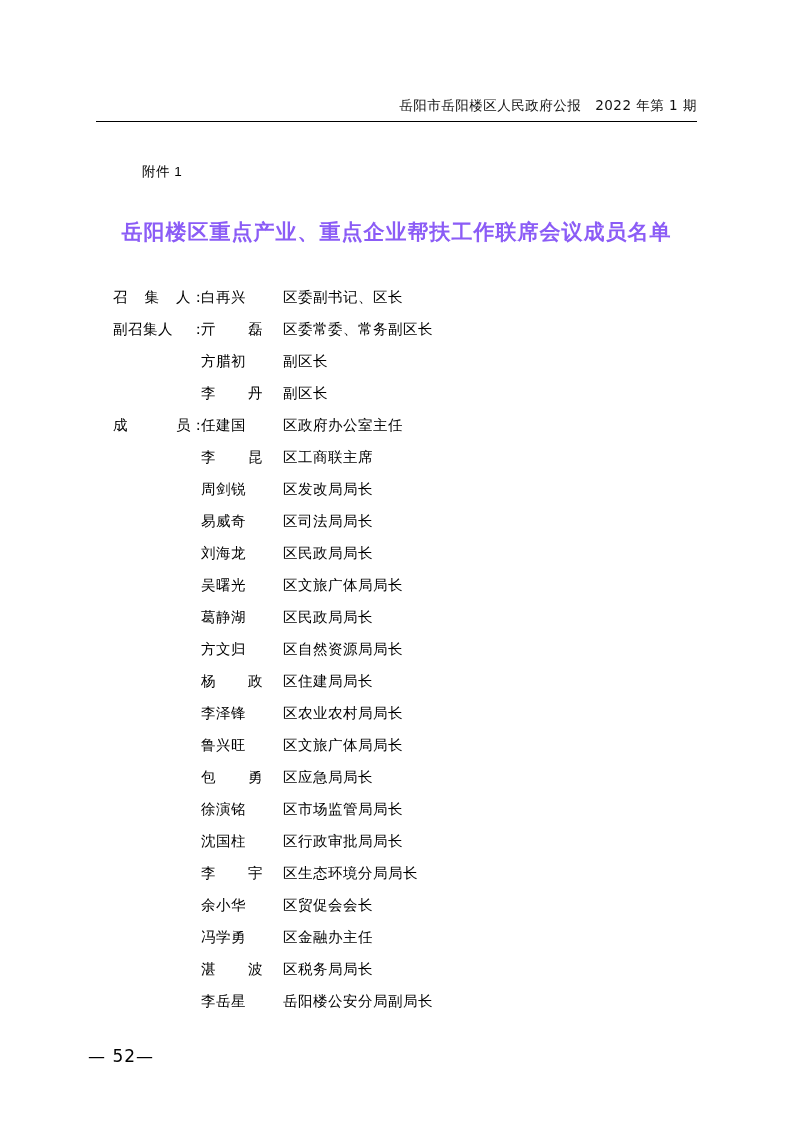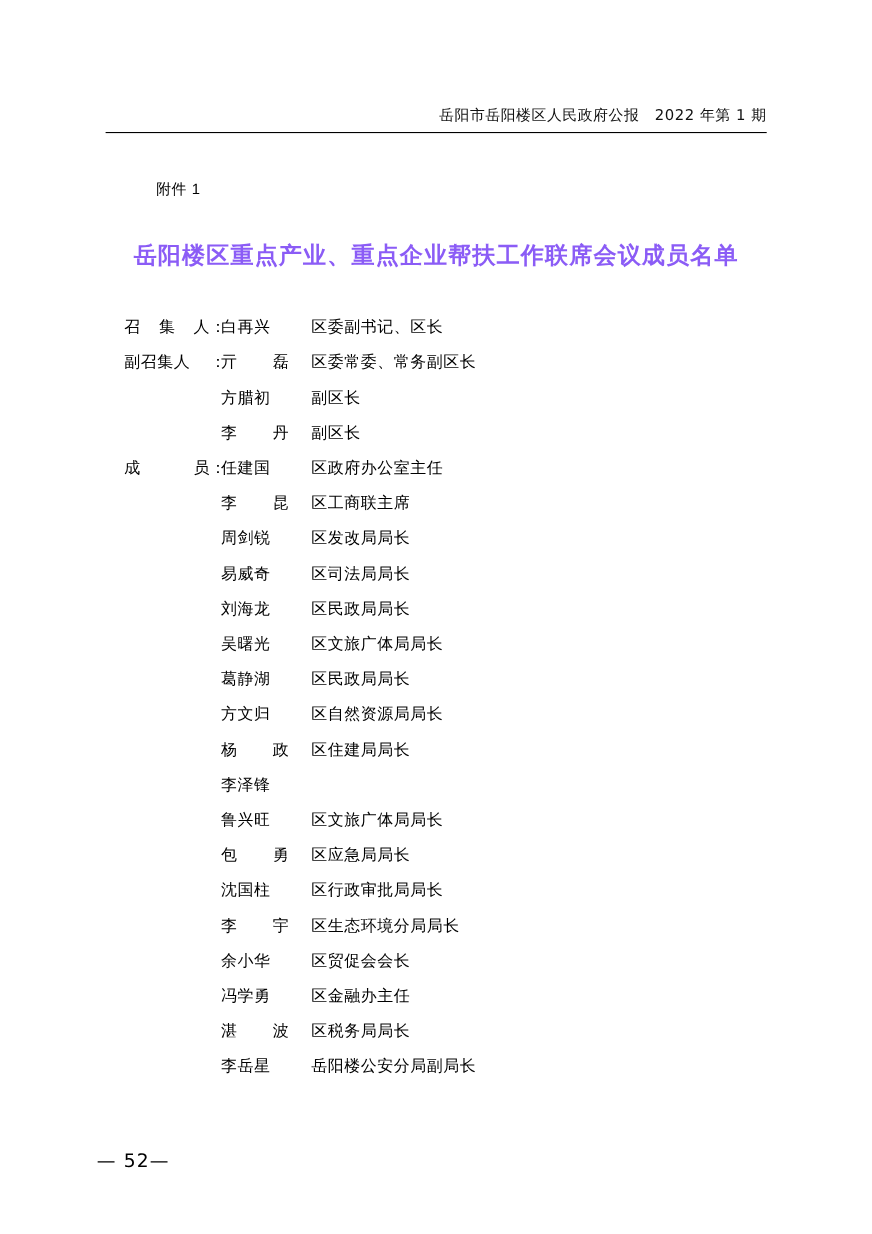--- a/index.html
+++ b/index.html
@@ -233,39 +233,46 @@
         <div class="name spread">
           <span>杨</span>
           <span>政</span>
         </div>
         <div class="title-cell">区住建局局长</div>
       </div>
       <div class="row indented">
         <div class="role"></div>
         <div class="role-colon"></div>
         <div class="name">李泽锋</div>
+        <div class="title-cell">区农业农村局局长</div>
       </div>
       <div class="row indented">
         <div class="role"></div>
         <div class="role-colon"></div>
         <div class="name">鲁兴旺</div>
         <div class="title-cell">区文旅广体局局长</div>
       </div>
       <div class="row indented">
         <div class="role"></div>
         <div class="role-colon"></div>
         <div class="name spread">
           <span>包</span>
           <span>勇</span>
         </div>
         <div class="title-cell">区应急局局长</div>
       </div>
       <div class="row indented">
         <div class="role"></div>
         <div class="role-colon"></div>
+        <div class="name">徐演铭</div>
+        <div class="title-cell">区市场监管局局长</div>
+      </div>
+      <div class="row indented">
+        <div class="role"></div>
+        <div class="role-colon"></div>
         <div class="name">沈国柱</div>
         <div class="title-cell">区行政审批局局长</div>
       </div>
       <div class="row indented">
         <div class="role"></div>
         <div class="role-colon"></div>
         <div class="name spread">
           <span>李</span>
           <span>宇</span>
         </div>

